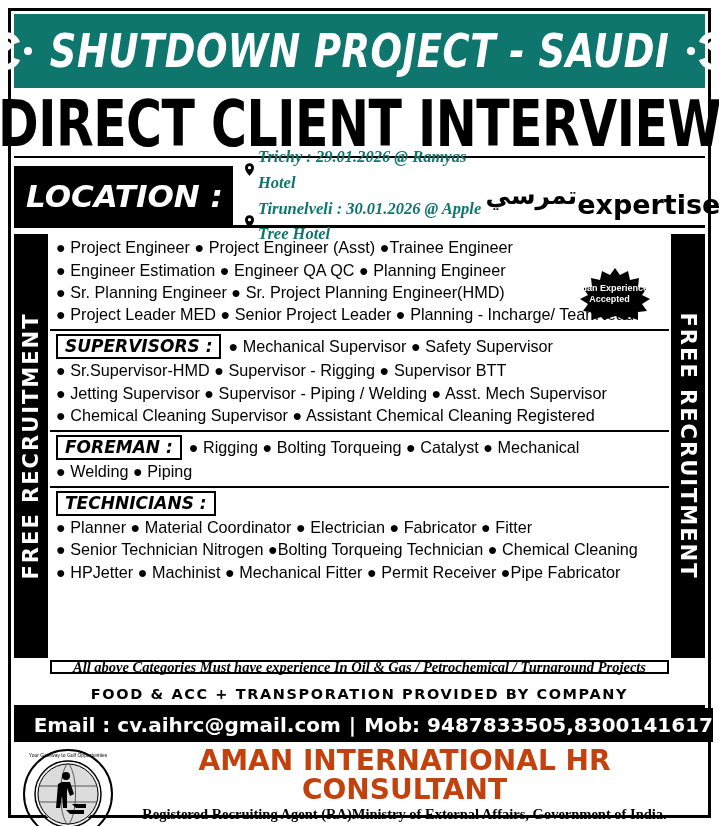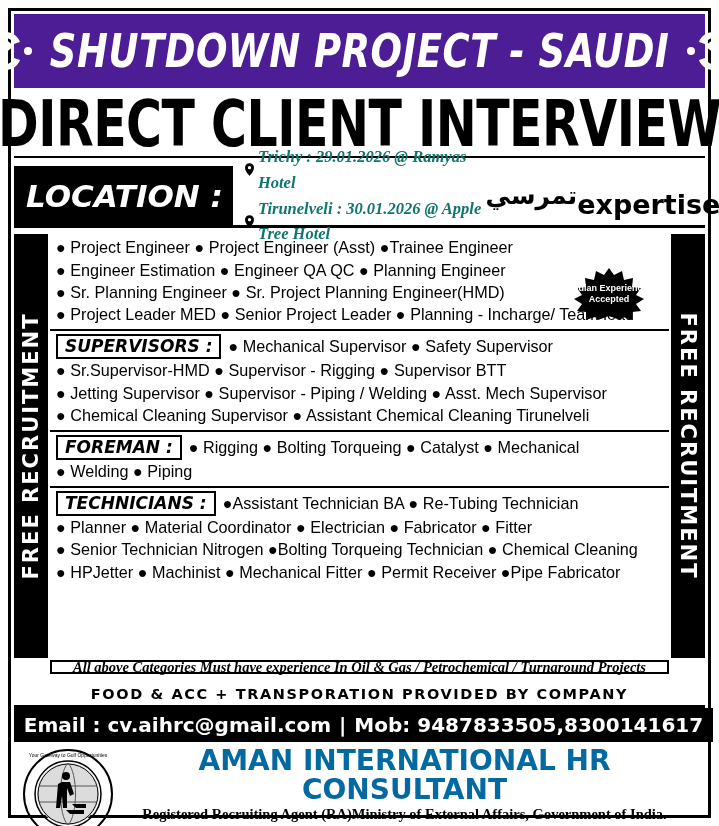--- a/index.html
+++ b/index.html
@@ -25,21 +25,21 @@
     left: 8px; top: 8px; right: 8px; bottom: 8px;
     border: 3px solid #000;
     box-sizing: border-box;
   }
 
   
   .header-band {
     position: absolute;
     left: 14px; top: 14px; right: 14px;
     height: 74px;
-    background: #4c1d95;
+    background: #0f766e;
     color: #fff;
     display: flex;
     align-items: center;
     justify-content: center;
     box-sizing: border-box;
   }
   .header-title {
     font-family: "DejaVu Sans", sans-serif;
     font-weight: bold;
     font-size: 37px;
@@ -223,27 +223,27 @@
     white-space: nowrap;
   }
   .head-inline {
     flex: 1 1 auto;
     white-space: nowrap;
   }
 
   
   .starburst {
     position: absolute;
-    right: 16px;
+    right: 10px;
     top: 34px;
     width: 88px;
     height: 52px;
     display: flex;
     align-items: center;
-    justify-content: center;
+    justify-content: flex-start;
     text-align: center;
   }
   .starburst svg { position: absolute; left: 0; top: 0; }
   .starburst .sb-text {
     position: relative;
     color: #fff;
     font-family: "Liberation Sans", sans-serif;
     font-weight: bold;
     font-size: 9px;
     line-height: 1.2;
@@ -280,21 +280,21 @@
     box-sizing: border-box;
   }
   .contact-bar {
     position: absolute;
     left: 14px; right: 6px; top: 708px;
     height: 34px;
     background: #000;
     color: #fff;
     display: flex;
     align-items: center;
-    justify-content: center;
+    justify-content: flex-end;
     font-family: "DejaVu Sans", sans-serif;
     font-weight: bold;
     font-size: 20px;
     box-sizing: border-box;
   }
   .contact-bar .sep { margin: 0 8px; }
 
   
   .footer {
     position: absolute;
@@ -315,21 +315,21 @@
   .footer-text {
     flex: 1 1 auto;
     text-align: center;
     padding-right: 10px;
   }
   .company {
     font-family: "DejaVu Sans", sans-serif;
     font-weight: bold;
     font-size: 28px;
     line-height: 1.05;
-    color: #0369a1;
+    color: #c2410c;
   }
   .regline {
     font-family: "Liberation Serif", serif;
     font-weight: bold;
     font-size: 14.5px;
     margin-top: 1px;
     color: #000;
   }
   .addr {
     font-family: "Liberation Sans", sans-serif;
@@ -427,35 +427,34 @@
       </div>
     </div>
 
     <div class="cat-block">
       <div class="cat-head-row">
         <span class="cat-tag">SUPERVISORS :</span>
         <span class="head-inline items">●  Mechanical Supervisor  ●  Safety Supervisor</span>
       </div>
       <div class="row">● Sr.Supervisor-HMD ● Supervisor - Rigging  ● Supervisor BTT</div>
       <div class="row">● Jetting Supervisor ● Supervisor - Piping / Welding  ● Asst. Mech Supervisor</div>
-      <div class="row">●  Chemical Cleaning Supervisor ● Assistant Chemical Cleaning Tirunelveli</div>
+      <div class="row">●  Chemical Cleaning Supervisor ● Assistant Chemical Cleaning Registered</div>
     </div>
 
     <div class="cat-block">
       <div class="cat-head-row">
         <span class="cat-tag">FOREMAN :</span>
         <span class="head-inline items">● Rigging ● Bolting Torqueing  ● Catalyst ● Mechanical</span>
       </div>
       <div class="row">● Welding   ● Piping</div>
     </div>
 
     <div class="cat-block">
       <div class="cat-head-row">
         <span class="cat-tag">TECHNICIANS :</span>
-        <span class="head-inline items">●Assistant Technician BA  ● Re-Tubing Technician</span>
       </div>
       <div class="row">● Planner ●  Material Coordinator ● Electrician ● Fabricator ● Fitter</div>
       <div class="row">● Senior Technician Nitrogen ●Bolting Torqueing Technician ● Chemical Cleaning</div>
       <div class="row">● HPJetter ● Machinist ● Mechanical Fitter ● Permit Receiver ●Pipe Fabricator</div>
     </div>
   </div>
 
   <div class="note-italic">All above Categories Must have experience In Oil &amp; Gas / Petrochemical / Turnaround Projects</div>
   <div class="note-food">FOOD &amp; ACC + TRANSPORATION PROVIDED BY COMPANY</div>
 

